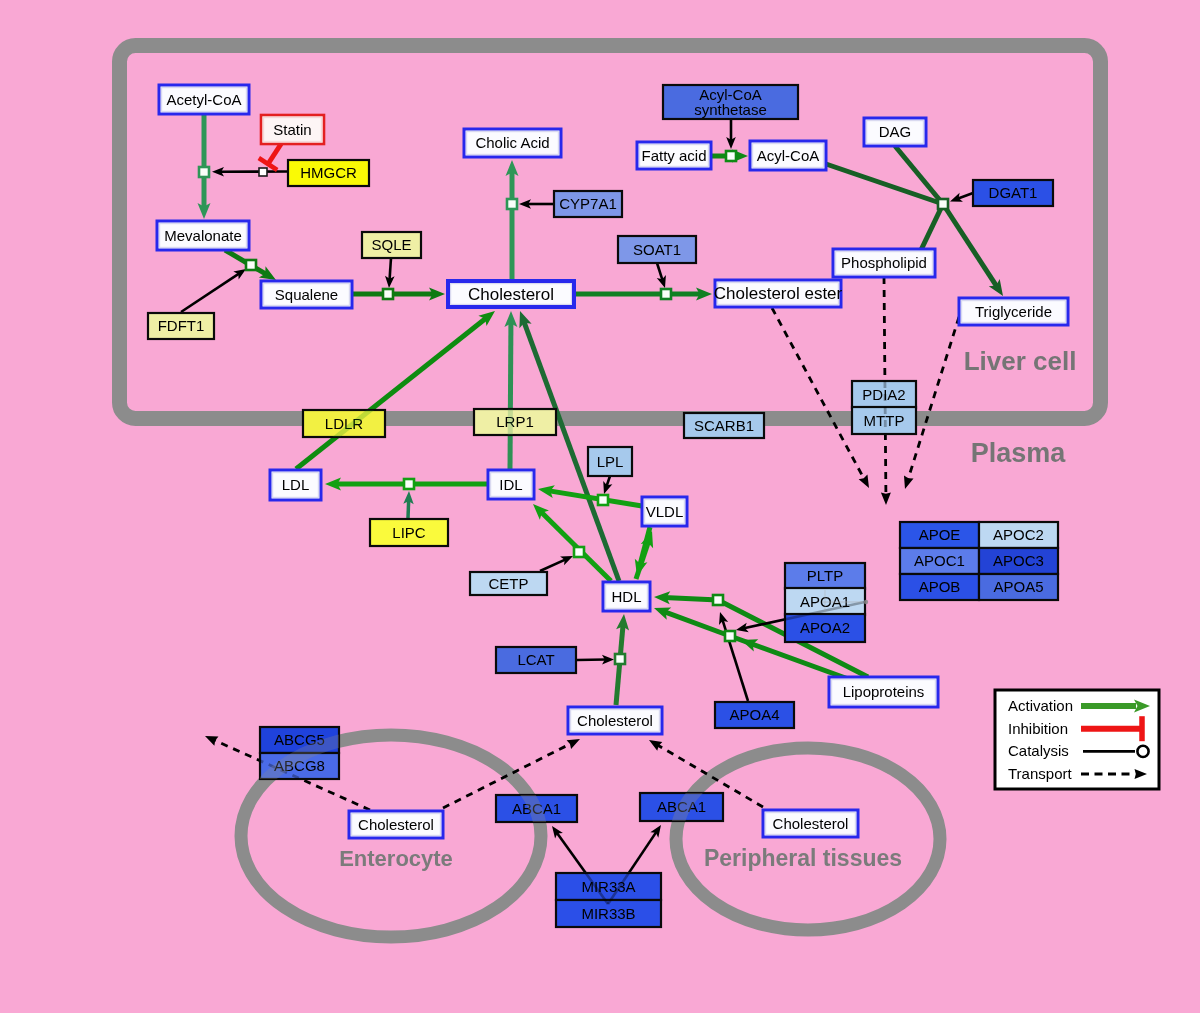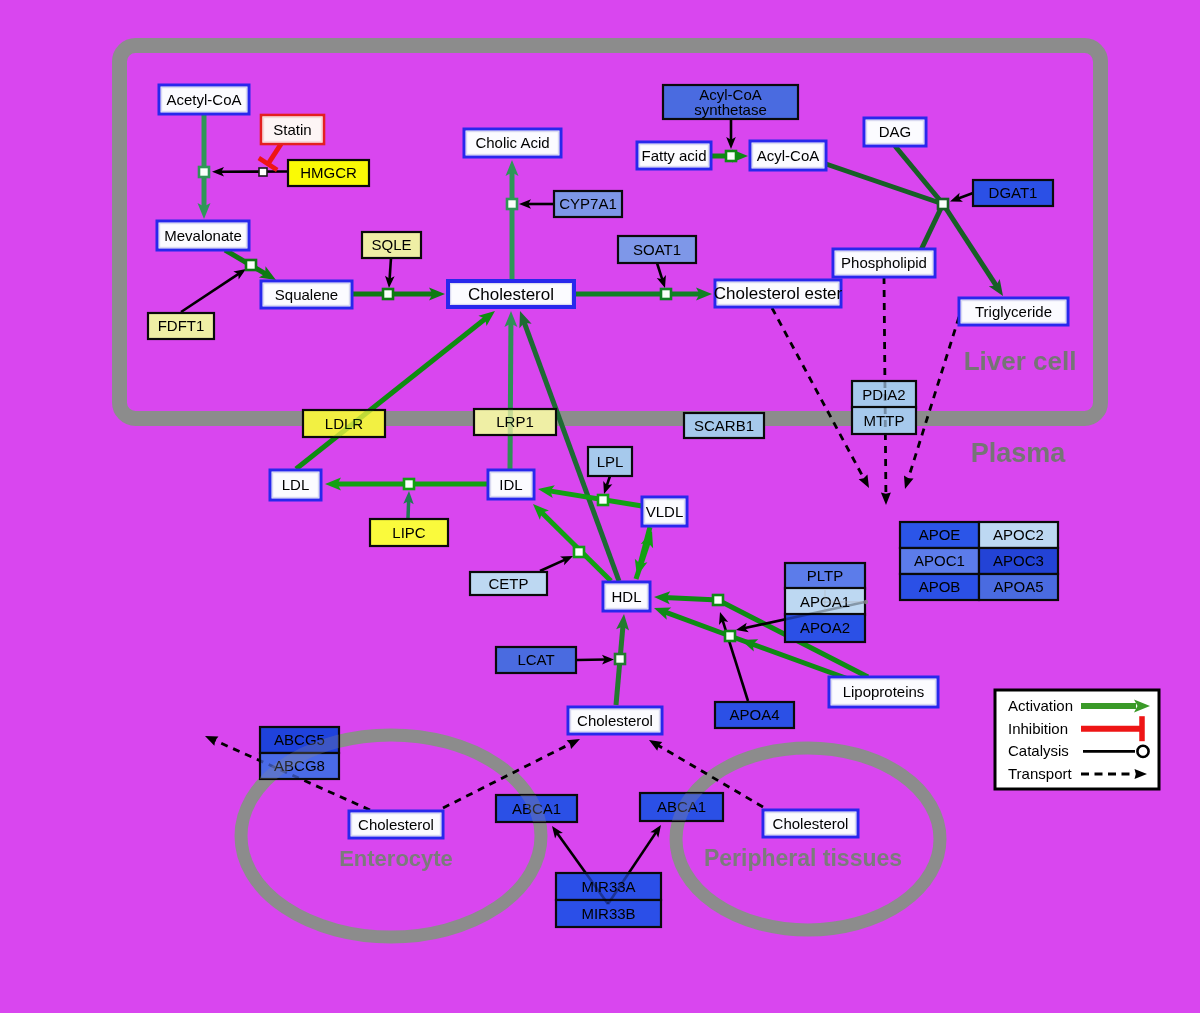--- a/index.html
+++ b/index.html
@@ -1,16 +1,16 @@
 <!DOCTYPE html>
 <html><head>
 <meta charset="utf-8">
 <style>
   html,body{margin:0;padding:0;background:#ffffff;}
-  #stage{position:relative;width:1200px;height:1013px;background:#d946ef;overflow:hidden;
+  #stage{position:relative;width:1200px;height:1013px;background:#f9a8d4;overflow:hidden;
          font-family:"Liberation Sans", sans-serif;}
   svg text{font-family:"Liberation Sans", sans-serif; -webkit-font-smoothing:antialiased;}
 </style>
 </head>
 <body>
 
 <div id="stage"><svg width="1200" height="1013" viewBox="0 0 1200 1013">
       <defs>
         <clipPath id="clip-acetyl_coa">
           <rect x="159" y="85" width="90" height="29"></rect>

